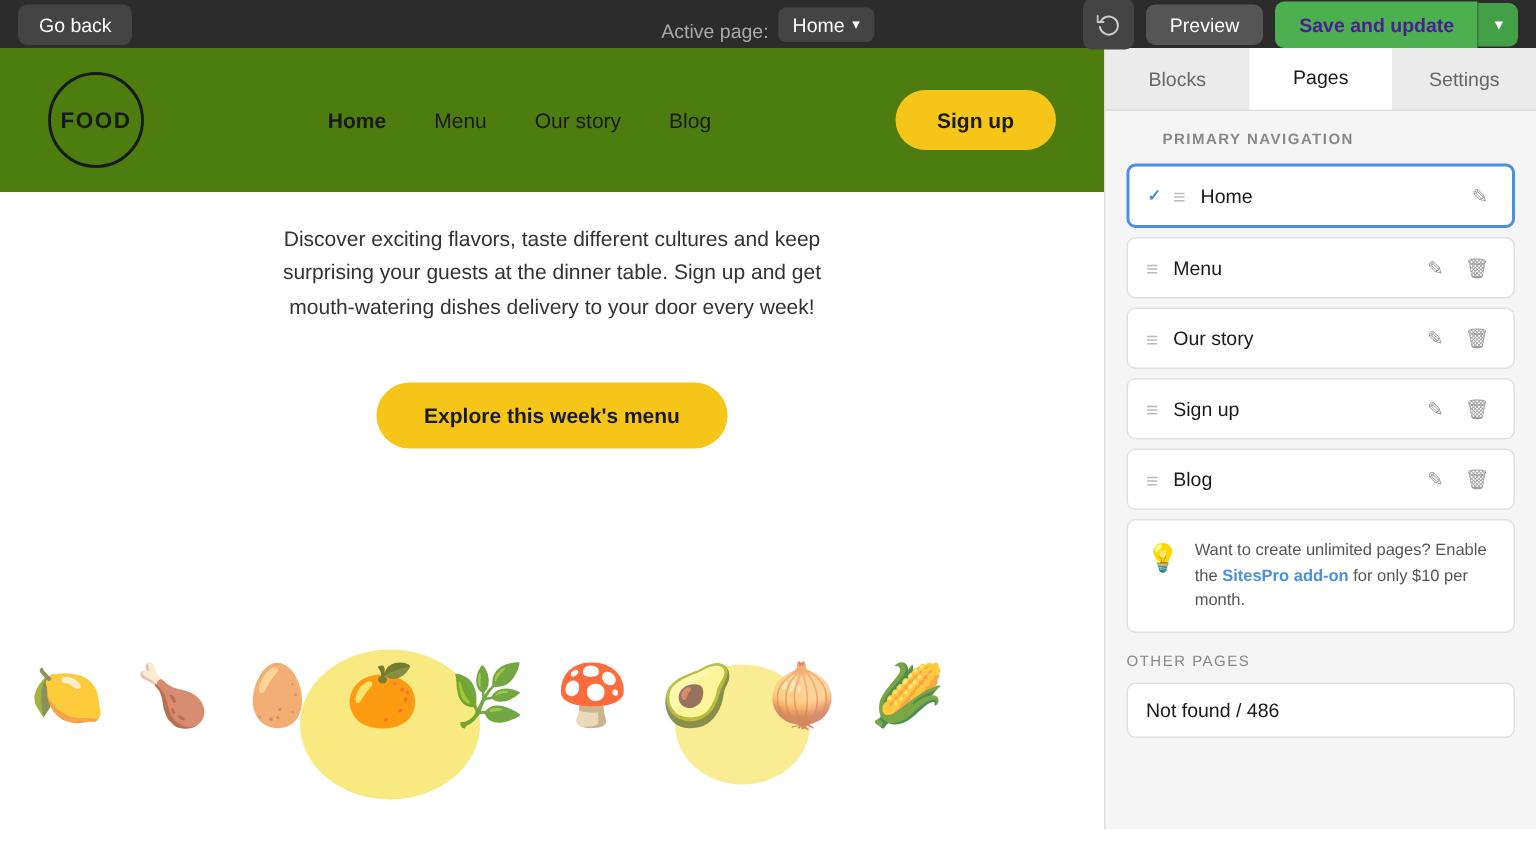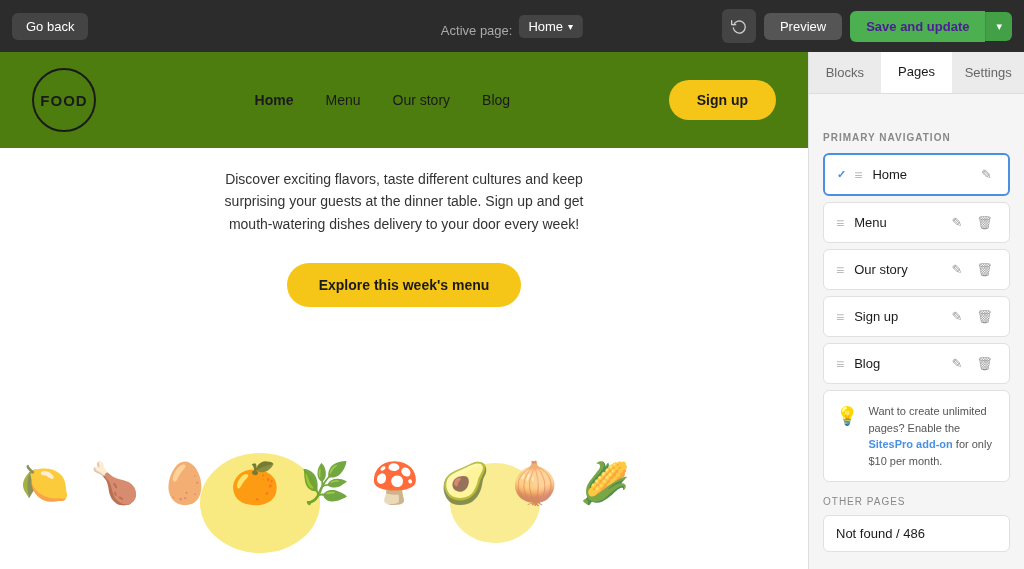--- a/index.html
+++ b/index.html
@@ -1,21 +1,21 @@
 <!DOCTYPE html>
 <html><head>
   <meta charset="utf-8">
   <style>
     * { box-sizing: border-box; margin: 0; padding: 0; }
     body { font-family: -apple-system, BlinkMacSystemFont, 'Segoe UI', sans-serif; background: #fff; overflow: hidden; }
 
     
     .topbar {
       background: #2c2c2c;
-      height: 52px;
+      height: 32px;
       display: flex;
       align-items: center;
       justify-content: space-between;
       padding: 0 12px;
       position: relative;
       z-index: 10;
     }
     .topbar-left { display: flex; align-items: center; gap: 8px; }
     .topbar-center { display: flex; align-items: flex-end; gap: 6px; position: absolute; left: 50%; transform: translateX(-50%); }
     .topbar-right { display: flex; align-items: center; gap: 8px; }
@@ -154,21 +154,21 @@
       color: #1a1a1a;
       line-height: 1.1;
       margin-bottom: 20px;
       max-width: 500px;
     }
     .hero-subtitle {
       font-size: 14px;
       color: #333;
       max-width: 380px;
       line-height: 1.6;
-      margin-bottom: 28px;
+      margin-bottom: 40px;
     }
     .explore-btn {
       background: #f5c518;
       color: #1a1a1a;
       border: none;
       border-radius: 30px;
       padding: 14px 32px;
       font-size: 14px;
       font-weight: 600;
       cursor: pointer;
@@ -217,26 +217,25 @@
       left: 450px;
       width: 90px;
       height: 80px;
       background: #f5e04a;
       border-radius: 50%;
       opacity: 0.6;
     }
 
     
     .right-panel {
-      width: 216px;
+      width: 288px;
       background: #f5f5f5;
       border-left: 1px solid #ddd;
       display: flex;
       flex-direction: column;
-      gap: 24px;
     }
     .panel-tabs {
       display: flex;
       background: #ebebeb;
       border-bottom: 1px solid #ddd;
     }
     .panel-tab {
       flex: 1;
       padding: 12px 0;
       text-align: center;
@@ -254,20 +253,21 @@
     }
 
     .panel-content { padding: 14px; overflow-y: auto; flex: 1; }
     .section-label {
       font-size: 10px;
       font-weight: 700;
       color: #888;
       letter-spacing: 1px;
       text-transform: uppercase;
       margin-bottom: 10px;
+      margin-left: 24px;
     }
 
     
     .nav-item {
       background: #fff;
       border-radius: 6px;
       margin-bottom: 6px;
       padding: 10px 12px;
       display: flex;
       align-items: center;

